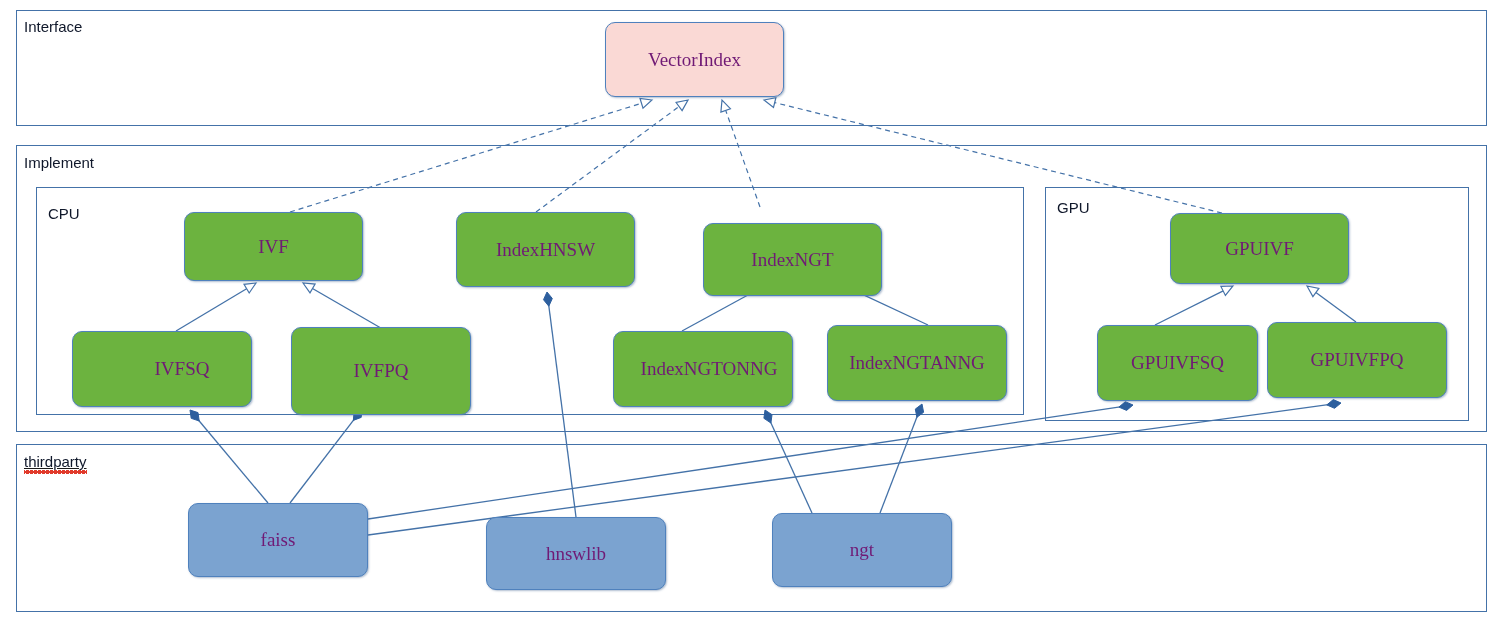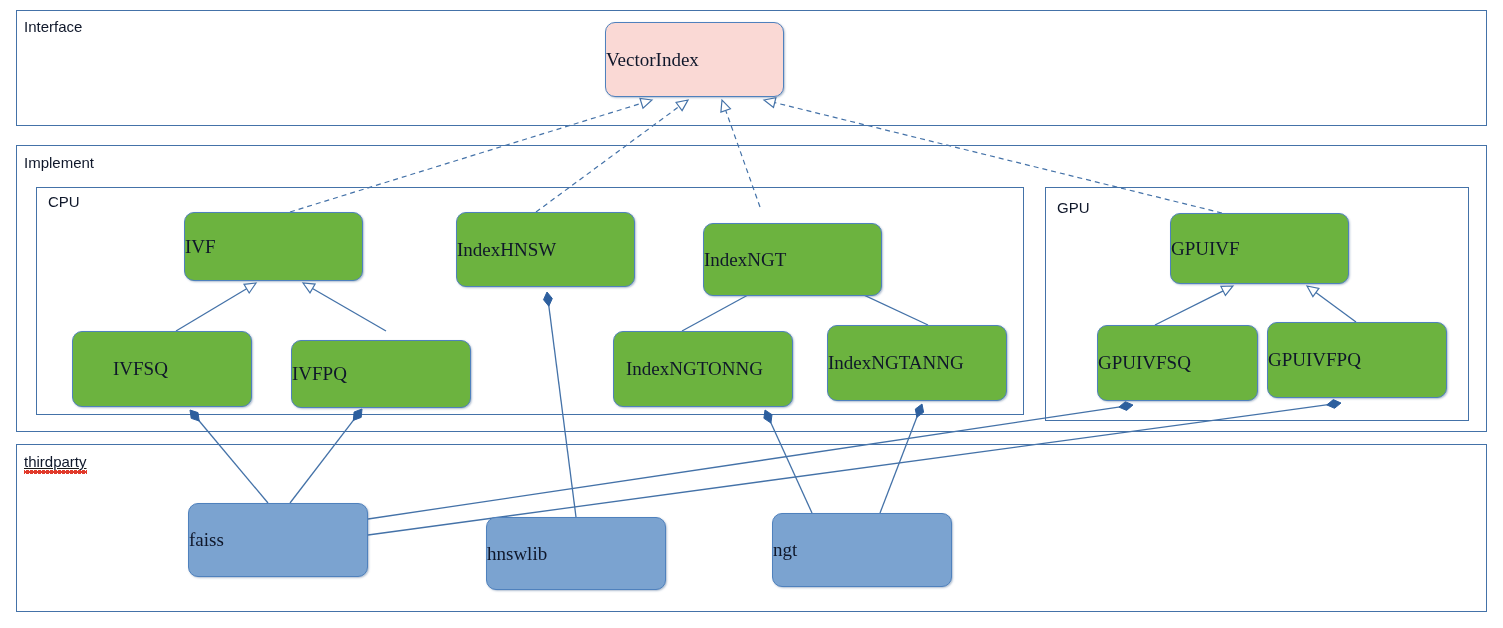--- a/index.html
+++ b/index.html
@@ -7,22 +7,22 @@
   body{font-family:"Liberation Sans",sans-serif;}
   #stage{position:relative;width:1503px;height:628px;background:#ffffff;overflow:hidden;}
   .frame{position:absolute;border:1px solid #4472a8;background:transparent;box-sizing:border-box;}
   .frame-label{position:absolute;font-family:"Liberation Sans",sans-serif;font-size:15px;color:#0f172a;white-space:nowrap;}
   .frame-label.spell{text-decoration:underline;text-decoration-color:#1a1a1a;}
   .spell-wave{position:absolute;height:4px;width:100%;left:0;bottom:-4px;
     background-image:repeating-linear-gradient(135deg,#e03020 0 1px,transparent 1px 2px),
                      repeating-linear-gradient(45deg,#e03020 0 1px,transparent 1px 2px);
     background-size:4px 4px;background-repeat:repeat-x;opacity:.95;}
   .node{position:absolute;box-sizing:border-box;border-radius:10px;display:flex;
-        align-items:center;justify-content:flex-start;text-align:center;
-        font-family:"Liberation Serif",serif;font-size:19px;color:#0f172a;
+        align-items:center;justify-content:center;text-align:center;
+        font-family:"Liberation Serif",serif;font-size:19px;color:#701a75;
         border:1px solid #4f81bd;box-shadow:1px 1px 2px rgba(80,110,150,.45);}
   .node.iface{background:#fad9d5;}
   .node.impl{background:#6cb33f;}
   .node.lib{background:#7ba3d0;}
   svg.edges{position:absolute;left:0;top:0;width:1503px;height:628px;overflow:visible;pointer-events:none;}
   .edge{fill:none;stroke:#4472a8;stroke-width:1.3;}
   .edge.dashed{stroke-dasharray:5 4;stroke-width:1.2;}
   .ahead{fill:#ffffff;stroke:#4472a8;stroke-width:1.2;}
   .diamond{fill:#2d5f9e;stroke:#2d5f9e;stroke-width:1;}
 </style>
@@ -31,21 +31,21 @@
 
 <div id="stage">
 
   <div class="frame" id="frame-interface" style="left: 16px; top: 10px; width: 1471px; height: 116px;"></div>
   <div class="frame-label" id="label-interface" style="left: 24px; top: 18px;">Interface</div>
 
   <div class="frame" id="frame-implement" style="left: 16px; top: 145px; width: 1471px; height: 287px;"></div>
   <div class="frame-label" id="label-implement" style="left: 24px; top: 154px; text-align: center;">Implement</div>
 
   <div class="frame" id="frame-cpu" style="left: 36px; top: 187px; width: 988px; height: 228px;"></div>
-  <div class="frame-label" id="label-cpu" style="left: 48px; top: 193px;">CPU</div>
+  <div class="frame-label" id="label-cpu" style="left: 48px; top: 205px;">CPU</div>
 
   <div class="frame" id="frame-gpu" style="left: 1045px; top: 187px; width: 424px; height: 234px;"></div>
   <div class="frame-label" id="label-gpu" style="left: 1057px; top: 199px;">GPU</div>
 
   <div class="frame" id="frame-thirdparty" style="left: 16px; top: 444px; width: 1471px; height: 168px;"></div>
   <div class="frame-label spell" id="label-thirdparty" style="left: 24px; top: 453px;"><span>thirdparty</span><span class="spell-wave"></span></div>
 
   <svg class="edges" id="edge-layer" viewBox="0 0 1503 628" xmlns="http://www.w3.org/2000/svg">
       <line x1="290" y1="212" x2="641.5" y2="103.3" class="edge dashed"></line>
       <polygon points="652.0,100.0 640.0,98.4 643.0,108.1" class="ahead"></polygon>
@@ -92,21 +92,21 @@
       </div>
       <div class="node impl" style="left: 456px; top: 212px; width: 179px; height: 75px;">
         <span>IndexHNSW</span>
       </div>
       <div class="node impl" style="left: 703px; top: 223px; width: 179px; height: 73px;">
         <span>IndexNGT</span>
       </div>
       <div class="node impl" style="left: 72px; top: 331px; width: 180px; height: 76px; padding-left: 40px;">
         <span>IVFSQ</span>
       </div>
-      <div class="node impl" style="left: 291px; top: 340px; width: 180px; height: 68px;">
+      <div class="node impl" style="left: 291px; top: 327px; width: 180px; height: 88px;">
         <span>IVFPQ</span>
       </div>
       <div class="node impl" style="left: 613px; top: 331px; width: 180px; height: 76px; padding-left: 12px;">
         <span>IndexNGTONNG</span>
       </div>
       <div class="node impl" style="left: 827px; top: 325px; width: 180px; height: 76px;">
         <span>IndexNGTANNG</span>
       </div>
       <div class="node impl" style="left: 1170px; top: 213px; width: 179px; height: 71px;">
         <span>GPUIVF</span>

